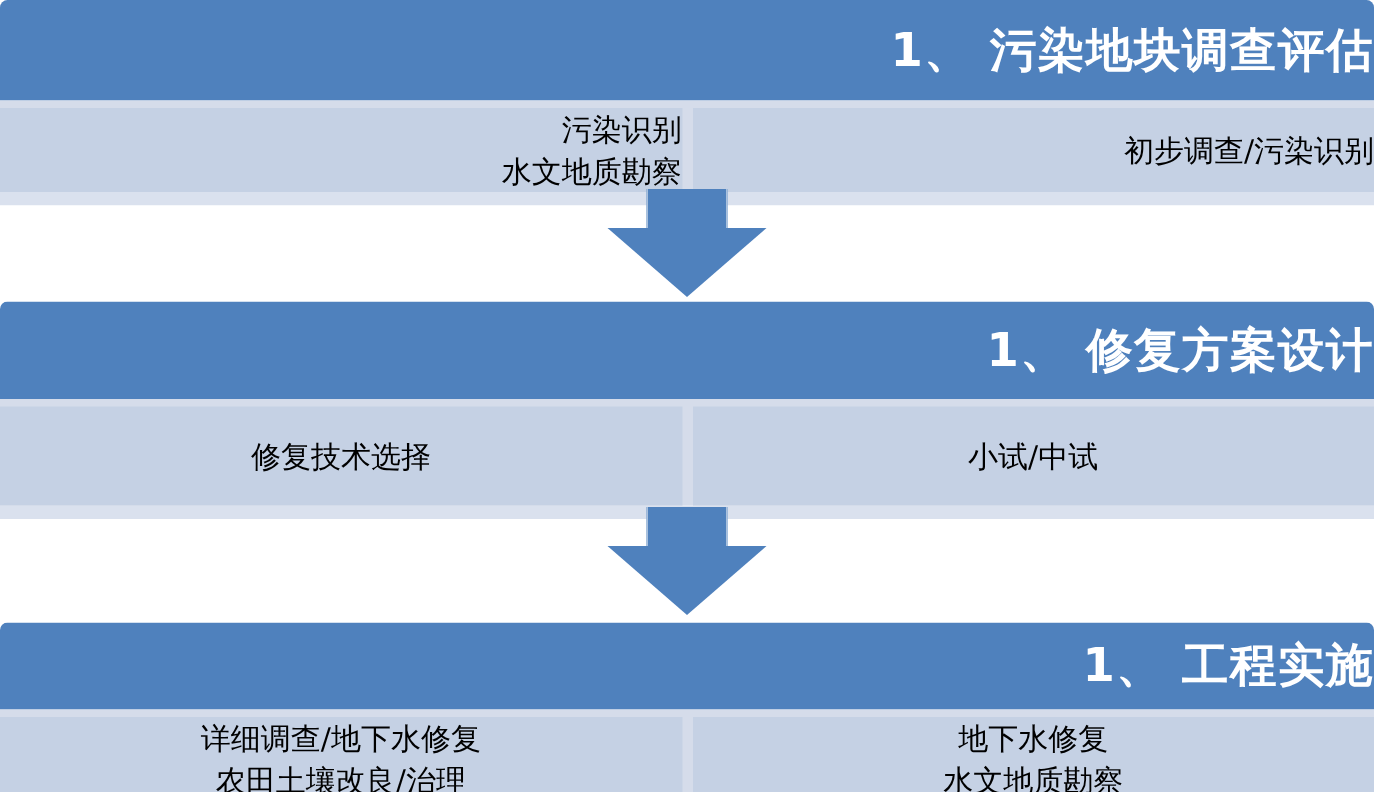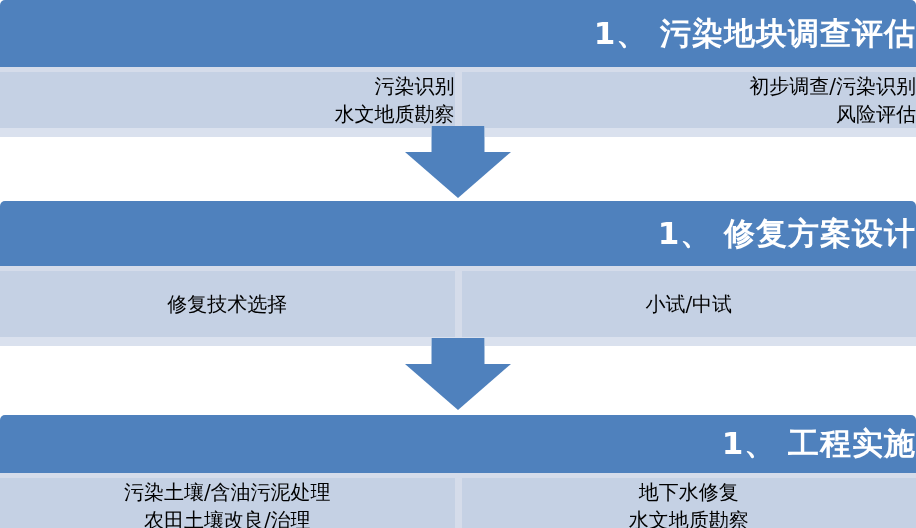--- a/index.html
+++ b/index.html
@@ -71,21 +71,20 @@
     <div class="sec-header">
       <span>1、 污染地块调查评估</span>
     </div>
     <div class="sec-body">
       <div class="cell">
         <div class="line">污染识别</div>
         <div class="line">水文地质勘察</div>
       </div>
       <div class="cell">
         <div class="line">初步调查/污染识别</div>
-        <div class="line">风险评估</div>
       </div>
     </div>
     <div class="sec-footer"></div>
   </div>
 
   <div class="gap gap1">
     <div class="arrow">
       <div class="shaft"></div>
       <div class="head"></div>
     </div>
@@ -112,21 +111,21 @@
       <div class="head"></div>
     </div>
   </div>
 
   <div class="section s3">
     <div class="sec-header">
       <span>1、 工程实施</span>
     </div>
     <div class="sec-body">
       <div class="cell">
-        <div class="line">污染土壤/含油污泥处理</div>
+        <div class="line">详细调查/地下水修复</div>
         <div class="line">农田土壤改良/治理</div>
       </div>
       <div class="cell">
         <div class="line">地下水修复</div>
         <div class="line">水文地质勘察</div>
       </div>
     </div>
     <div class="sec-footer"></div>
   </div>
 

